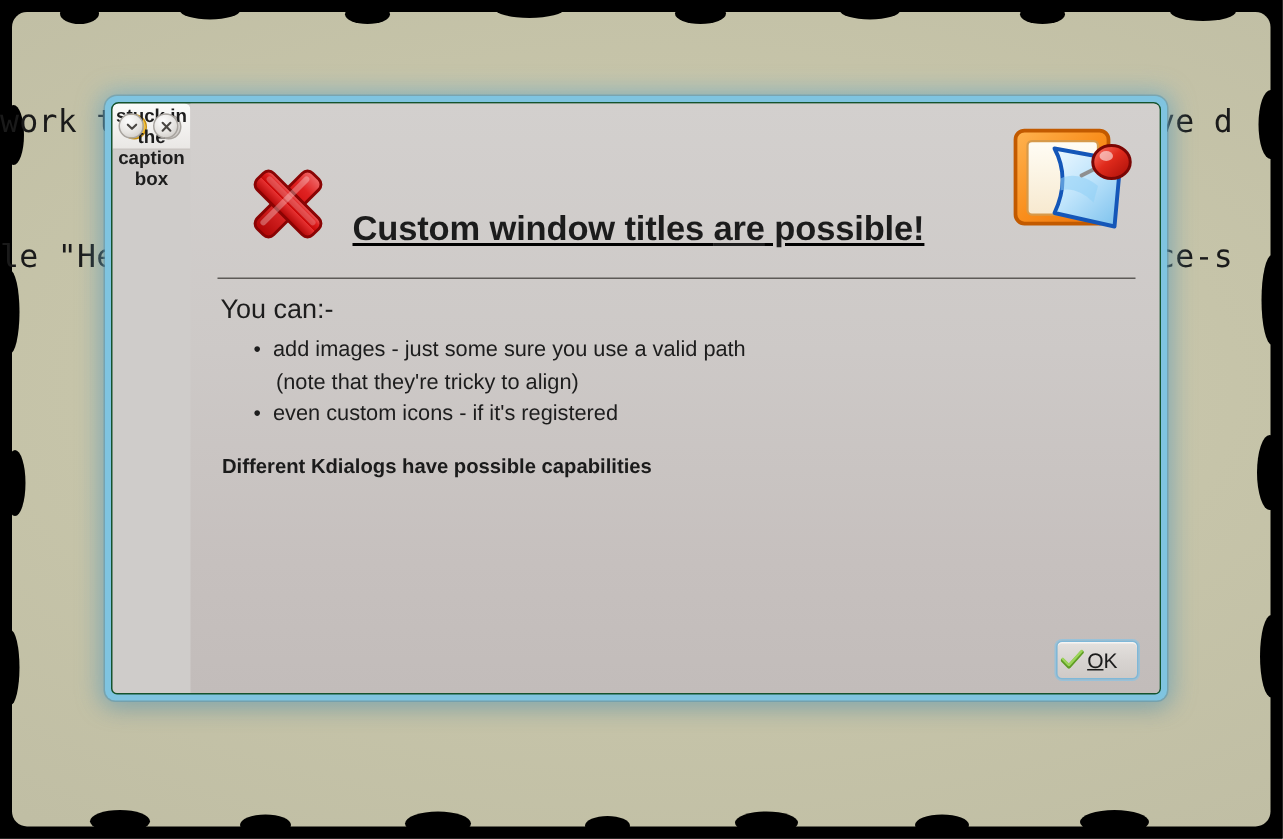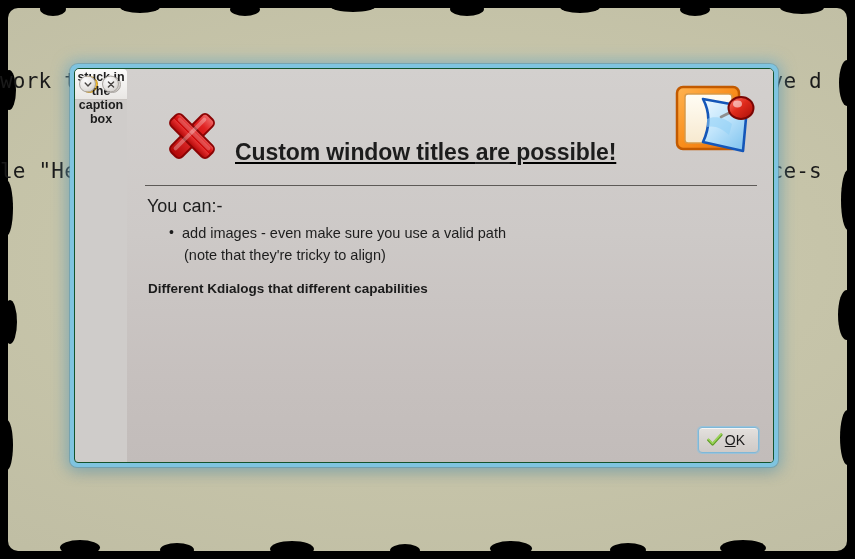--- a/index.html
+++ b/index.html
@@ -220,21 +220,21 @@
   
   #button-row {
     position: absolute;
     right: 14px;
     bottom: 9px;
   }
   #ok-button {
     display: inline-flex;
     align-items: center;
     gap: 2px;
-    padding: 4px 13px 4px 8px;
+    padding: 4px 13px 4px 2px;
     background: linear-gradient(to bottom, #e4e1de 0%, #d8d4d1 50%, #cfcac7 100%);
     border: 1px solid #7fb8d8;
     border-radius: 4px;
     box-shadow: 0 0 0 1px rgba(140,195,225,.75), inset 0 1px 0 rgba(255,255,255,.65);
     font-size: 14px;
     color: #1b1b1b;
     cursor: pointer;
     min-width: 54px;
     justify-content: center;
   }
@@ -375,25 +375,26 @@
           <ellipse cx="68.5" cy="25" rx="4.5" ry="3.4" fill="#ffffff" opacity="0.55"></ellipse>
         </svg>
       </div>
 
       <hr id="separator">
 
       <div id="content">
         <p id="you-can">You can:-</p>
 
         <ul id="caps">
-          <li><span>add images - even make sure you use a valid path</span></li>
+          <li><span>add images - just some sure you use a valid path</span></li>
           <li class="nobullet"><span>(note that they're tricky to align)</span></li>
+          <li><span>even custom icons - if it's registered</span></li>
         </ul>
 
-        <p id="footnote">Different Kdialogs that different capabilities</p>
+        <p id="footnote">Different Kdialogs have possible capabilities</p>
       </div>
 
       <div id="button-row">
         <button id="ok-button">
           <svg class="check" viewBox="0 0 16 14">
             <path d="M1.5 7.2 L5.6 11.4 L14.2 1.8" fill="none" stroke="#5f9c24" stroke-width="2.6" stroke-linecap="round" stroke-linejoin="round"></path>
             <path d="M1.5 6.2 L5.6 10.4 L14.2 0.9" fill="none" stroke="#9bd45a" stroke-width="1.6" stroke-linecap="round" stroke-linejoin="round"></path>
           </svg>
           <span class="ok-label"><u>O</u><span>K</span></span>
         </button>

